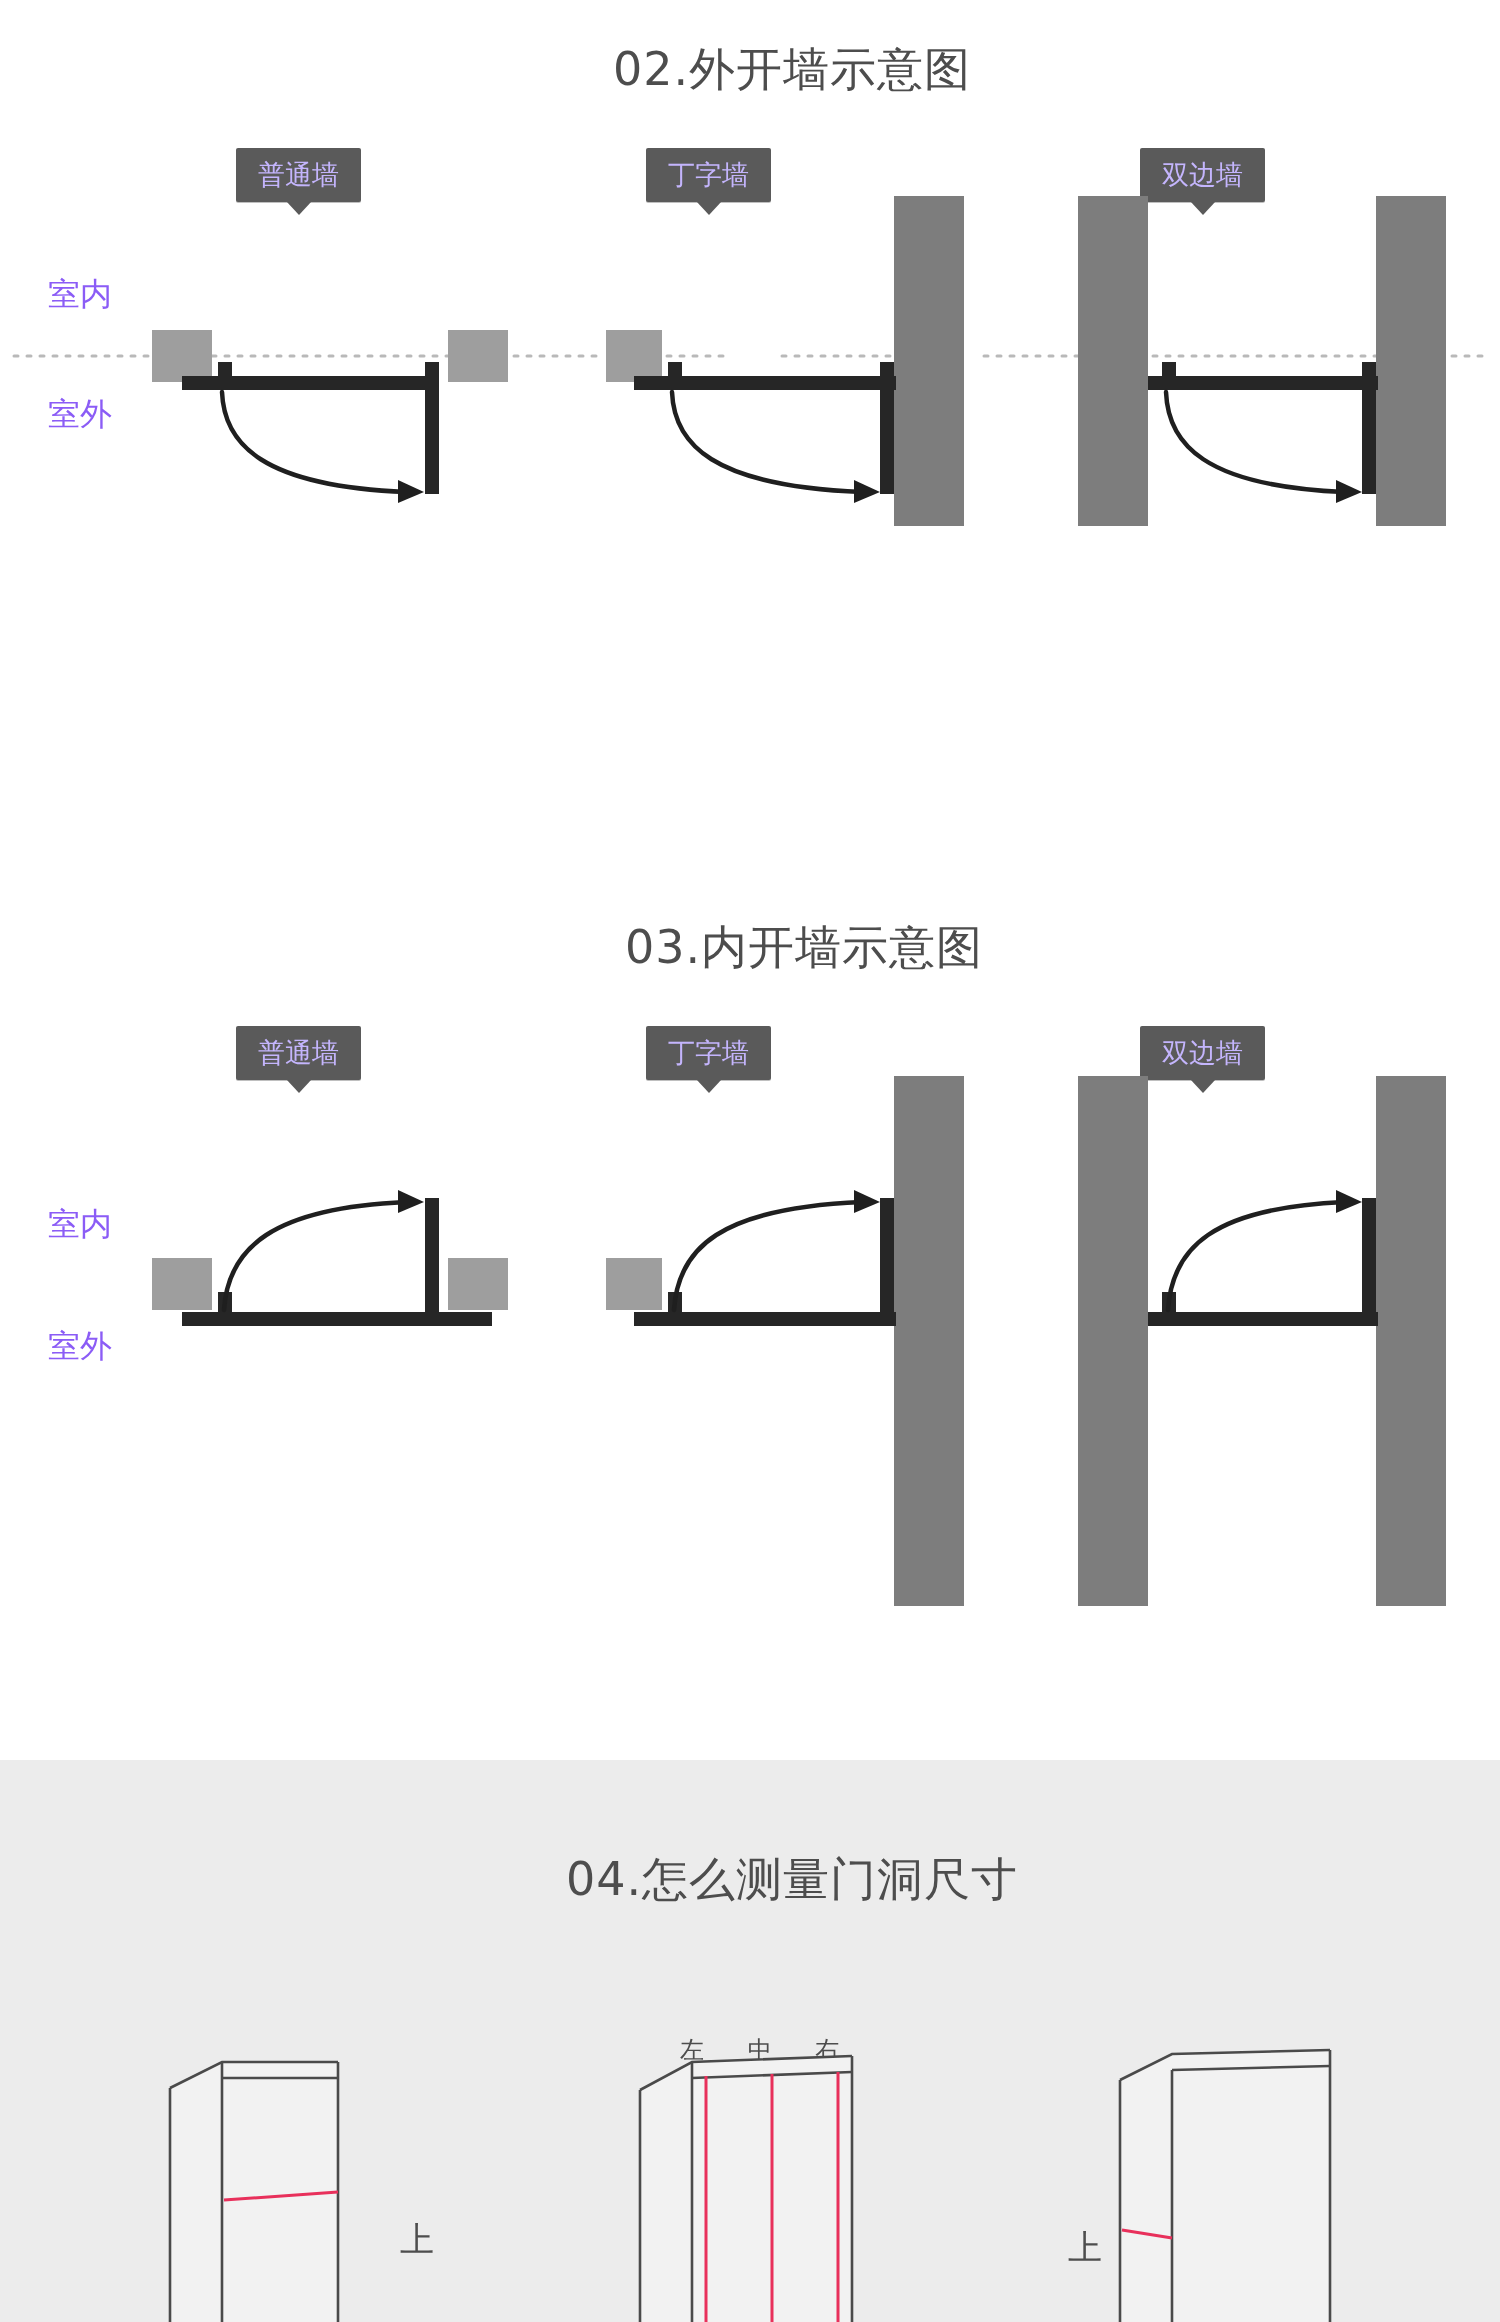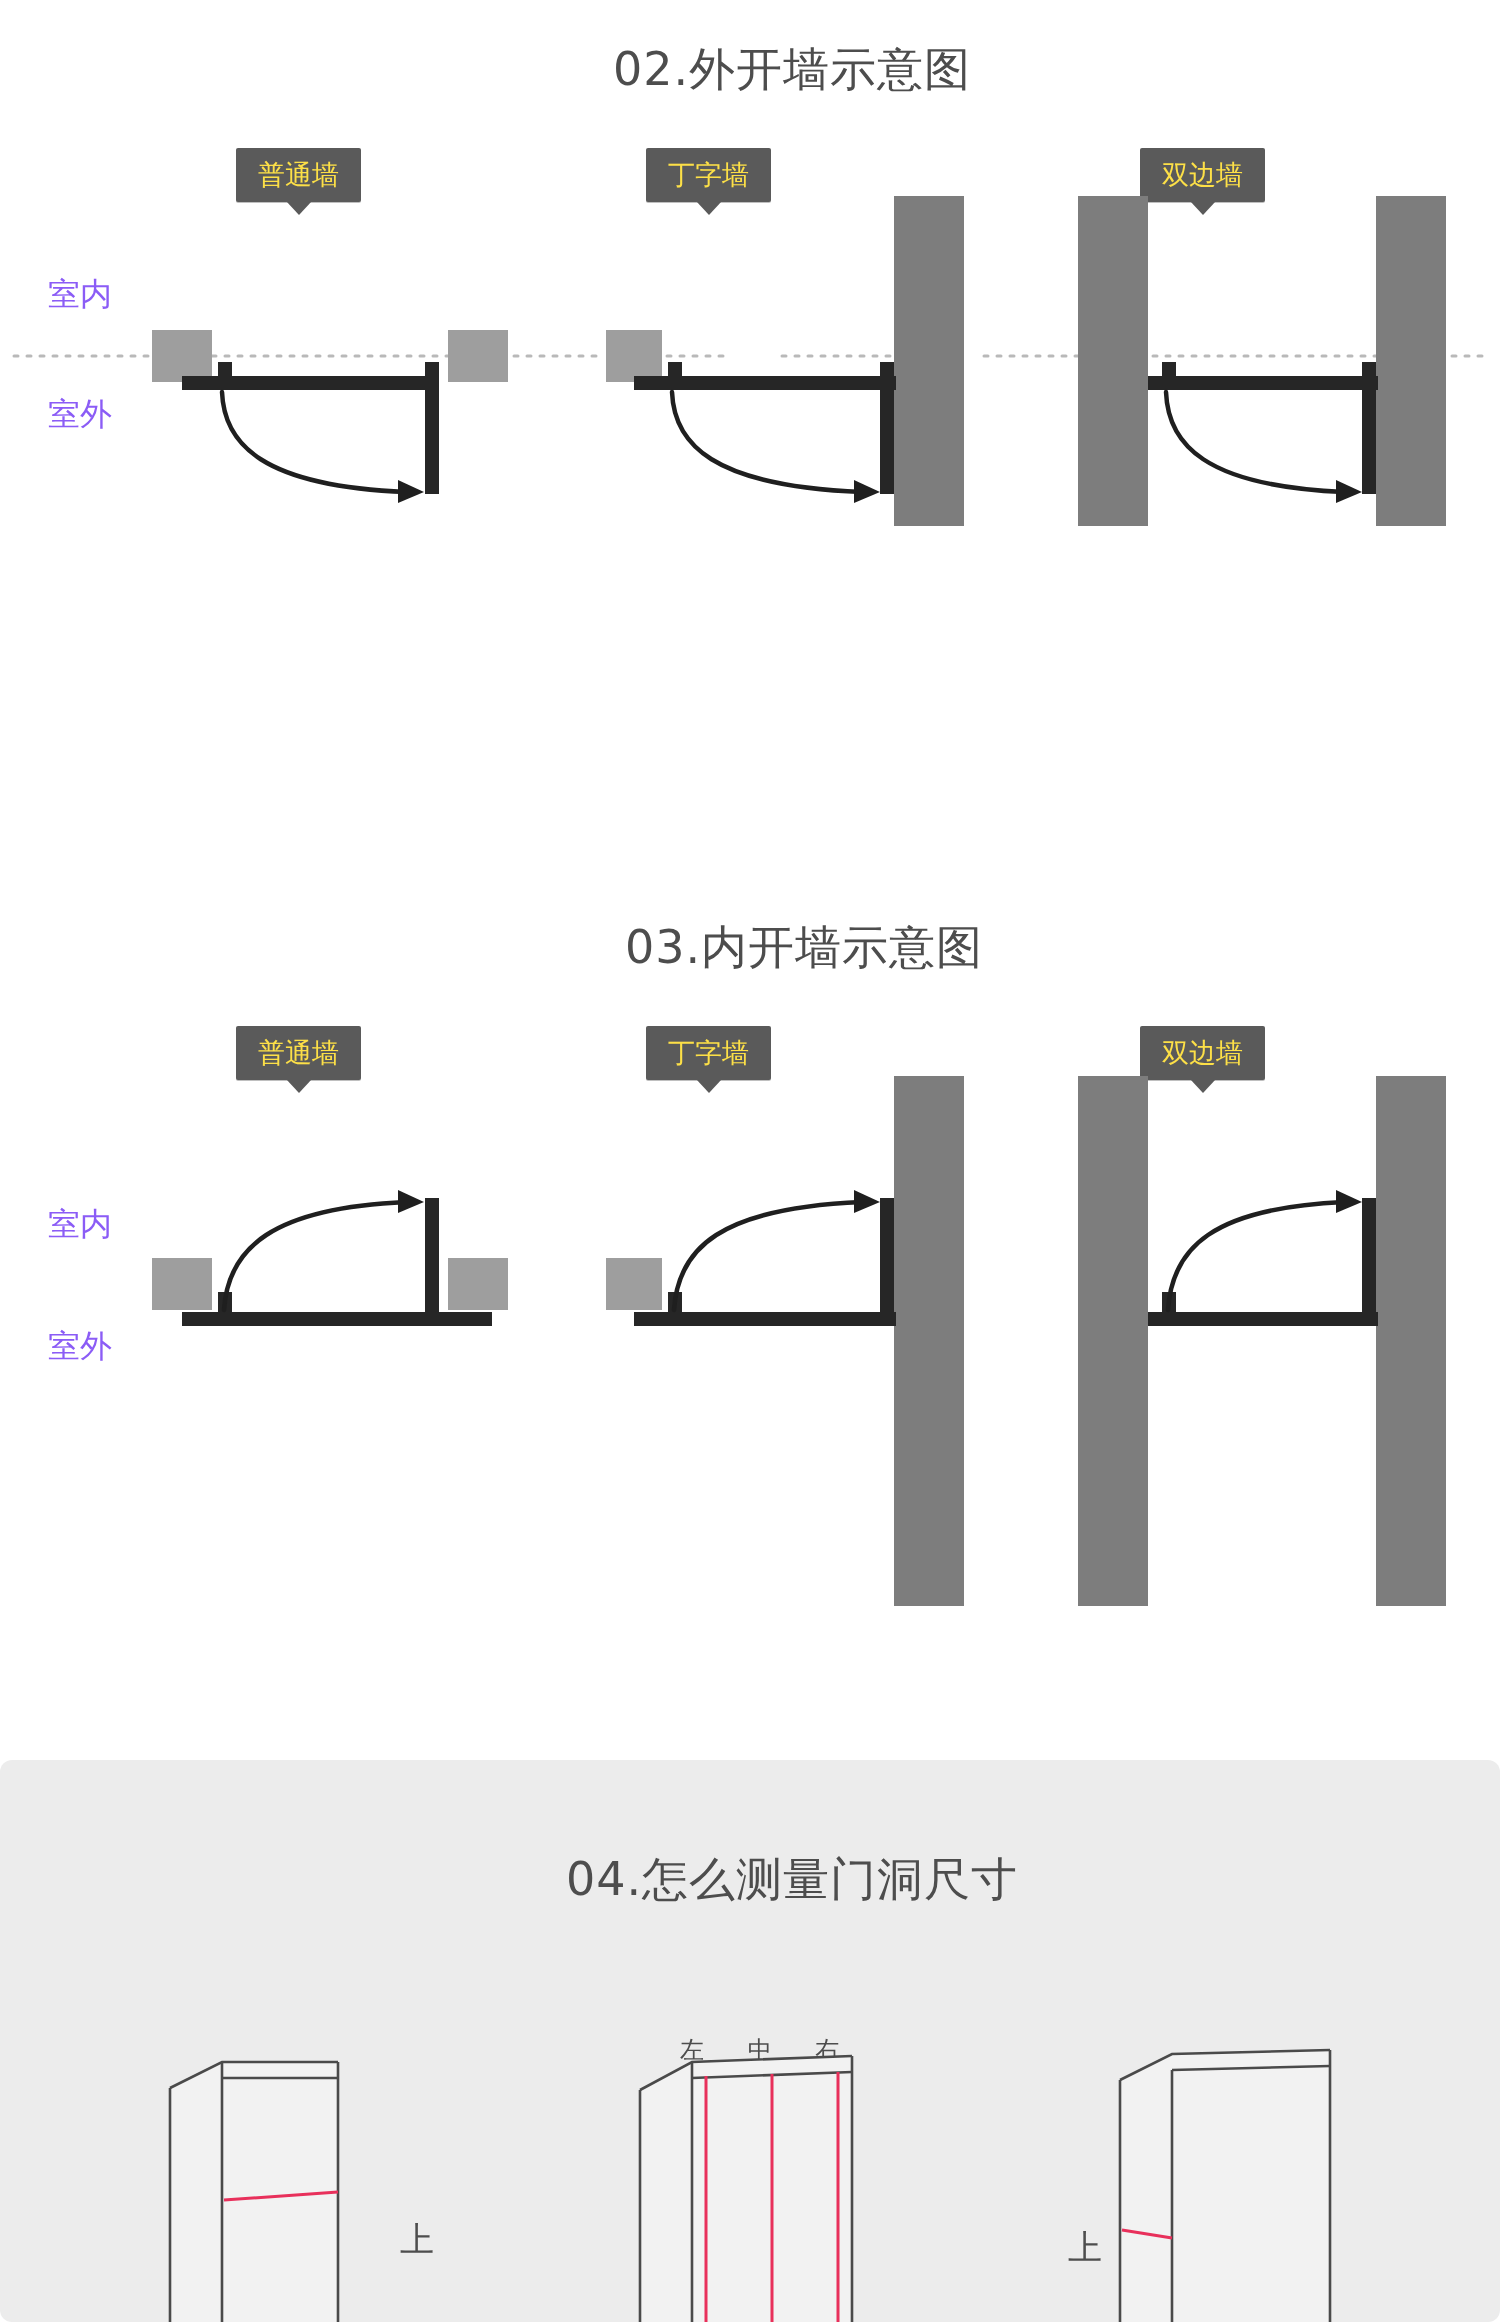--- a/index.html
+++ b/index.html
@@ -28,21 +28,21 @@
   }
   .sec-title.t02{padding-top:46px;}
   .sec-title.t03{padding-top:44px;margin-left:24px;}
   .sec-title.t04{padding-top:96px;}
 
   
   .badge-row{position:relative;height:70px;}
   .badge{
     position:absolute;
     background:#5a5a5a;
-    color:#fde047;
+    color:#c4b5fd;
     font-size:27px;
     line-height:1;
     padding:13px 22px 14px 22px;
     border-radius:2px;
     white-space:nowrap;
     box-shadow:0 1px 0 rgba(0,0,0,.25);
     text-align:right;
   }
   .badge::after{
     content:"";
@@ -203,21 +203,21 @@
           <rect class="frame" x="1148" y="432" width="230" height="14"></rect>
           <rect class="frame" x="1162" y="412" width="14" height="22"></rect>
           <rect class="frame" x="1362" y="318" width="14" height="118"></rect>
           <path class="arcline" d="M1168,430 C1172,368 1212,328 1344,322"></path>
           <polygon class="arrowfill" points="1336,310 1362,322 1336,333"></polygon>
         </g>
       </svg>
     </div>
   </div>
 
-  <div class="section sec-gray" style="height:562px;border-radius:12px;">
+  <div class="section sec-gray" style="height:562px;">
     <div class="sec-title t04">04.怎么测量门洞尺寸</div>
 
     <div class="lcr" style="left:680px;top:278px;">左 中 右</div>
 
     <div class="glyph" style="left:400px;top:462px;">上</div>
     <div class="glyph" style="left:1068px;top:470px;">上</div>
 
     <div class="diagram-area" style="position:absolute;left:0;top:0;width:1500px;height:562px;">
       <svg width="1500" height="562" viewBox="0 0 1500 562">
 

